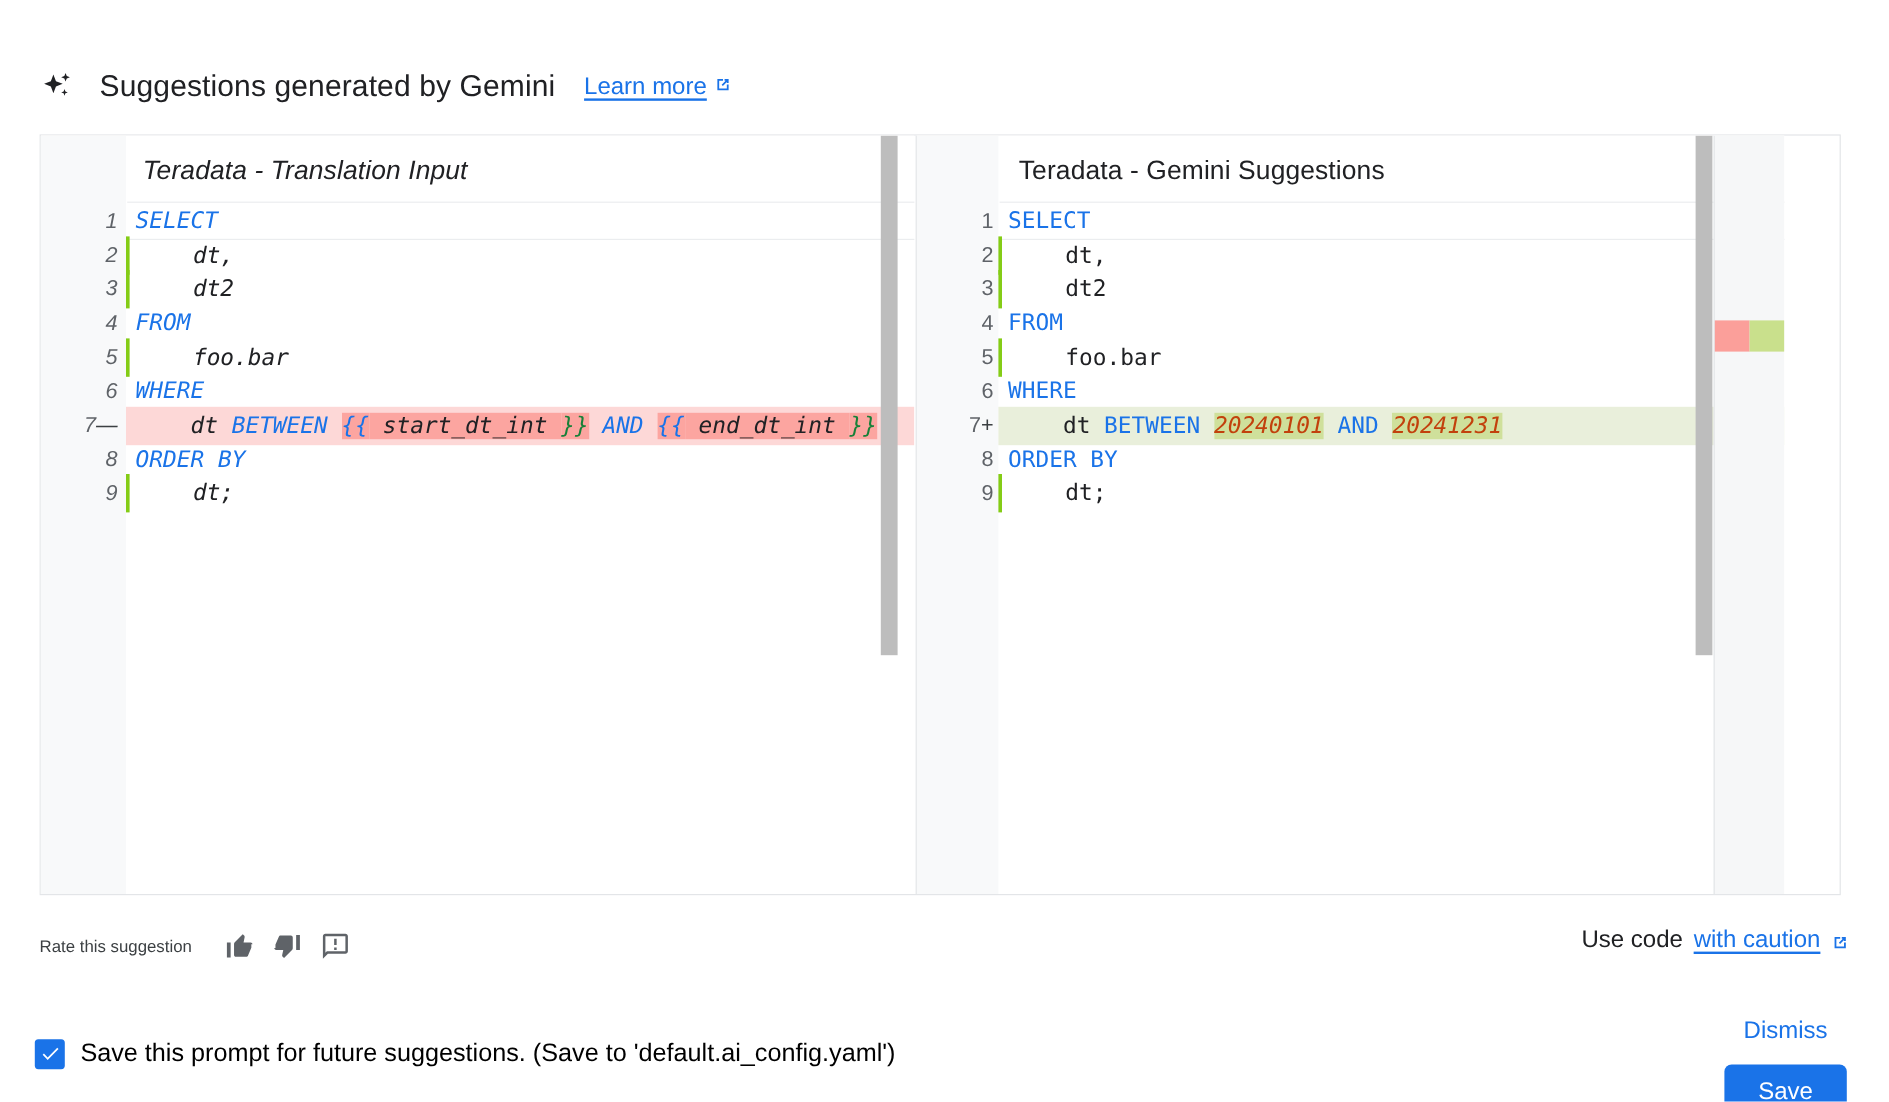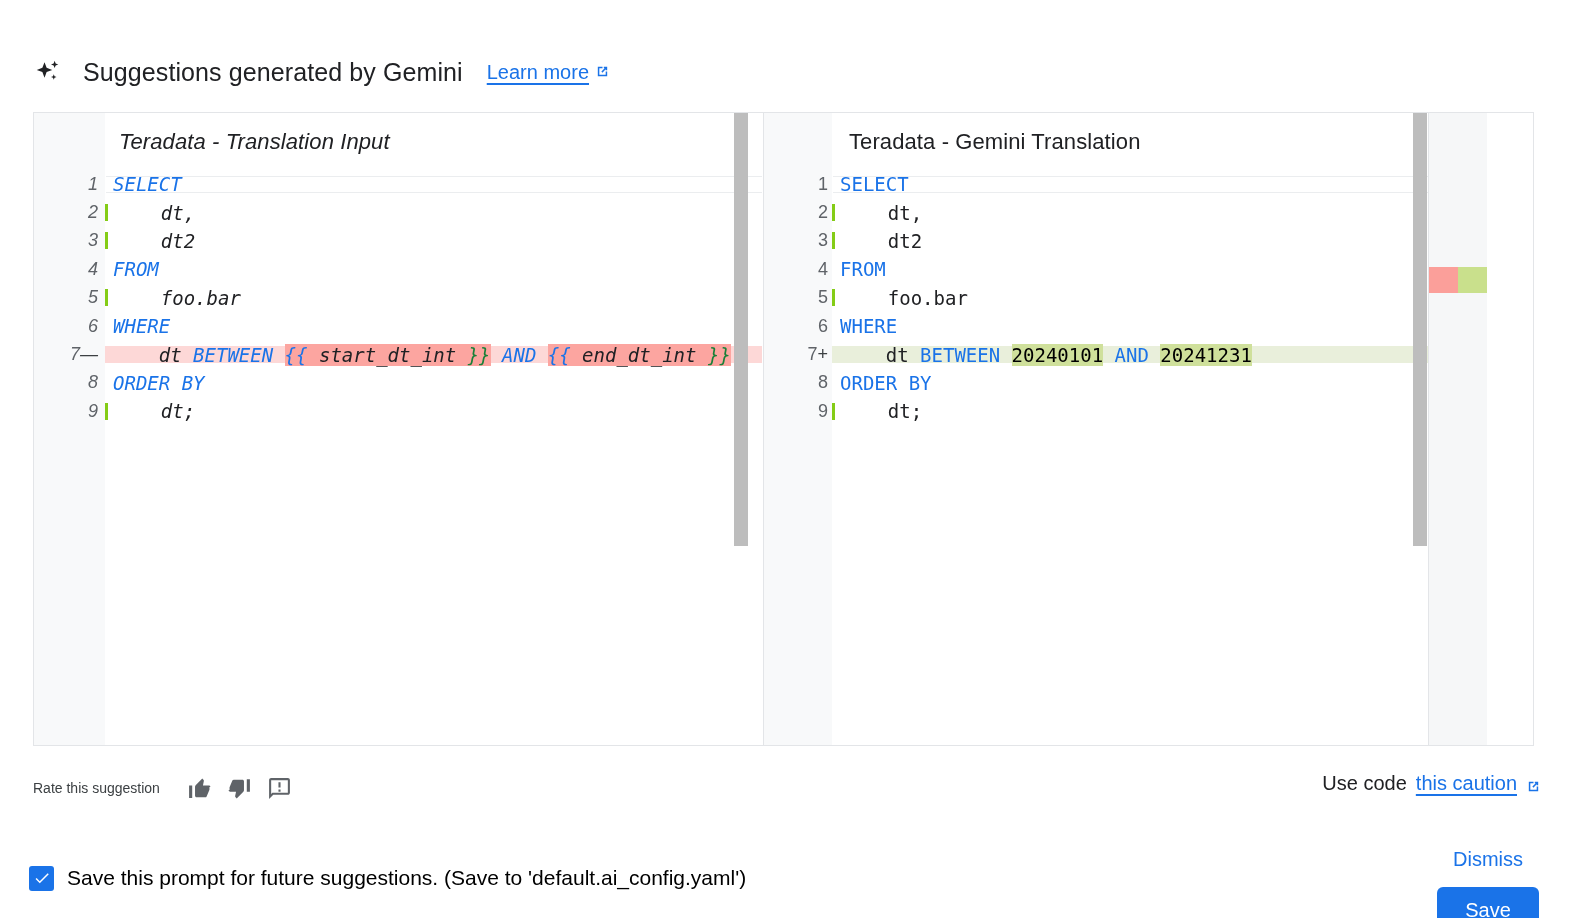--- a/index.html
+++ b/index.html
@@ -79,21 +79,21 @@
     text-align: right; padding-right: 7px;
     color: #5f6368; font-size: 18px;
     font-family: "Liberation Sans", sans-serif;
     position: relative; z-index: 2;
   }
   .pane-right .lnum { width: 68px; padding-right: 4px; }
   .lnum .sign { color: #3c4043; }
 
   .ltext {
     flex: 1 1 auto; position: relative;
-    padding-left: 7px; height: 17px;
+    padding-left: 7px; height: 32px;
     display: flex; align-items: center;
     border-left: 1px solid transparent;
   }
   .indent-guide .ltext { border-left: 3px solid #84cc16; }
 
   
   .crow.active .ltext::before {
     content: ""; position: absolute; left: 0; right: -400px; top: 0; bottom: 0;
     border-top: 1px solid #ebedef; border-bottom: 1px solid #ebedef;
     pointer-events: none;
@@ -103,21 +103,21 @@
   .crow.del .ltext { background: #fdd8d7; }
   .crow.ins .ltext { background: #e9efdb; }
   .crow.del .lnum { background: transparent; }
 
   
   .wdel { background: #fca5a0; }
   .wins { background: #cfe09b; }
 
   
   .kw  { color: #1a73e8; }
-  .num { color: #000000; }
+  .num { color: #c2410c; font-style: italic; }
   .txt { color: #202124; }
   .br1 { color: #1a73e8; }
   .br2 { color: #188038; }
 
   
   .vscroll {
     position: absolute; top: 0; width: 14px;
     background: #bdbdbd; border-radius: 0;
   }
   .vscroll-left  { right: 14px; top: 0; height: 433px; }
@@ -228,21 +228,21 @@
           <div class="crow"><span class="lnum">6</span><span class="ltext"><span class="kw">WHERE</span></span></div>
           <div class="crow del"><span class="lnum">7<span class="sign">—</span></span><span class="ltext"><span class="txt">    dt </span><span class="kw">BETWEEN</span><span class="txt"> </span><span class="br1 wdel">{{</span><span class="txt wdel"> start_dt_int </span><span class="br2 wdel">}}</span><span class="txt"> </span><span class="kw">AND</span><span class="txt"> </span><span class="br1 wdel">{{</span><span class="txt wdel"> end_dt_int </span><span class="br2 wdel">}}</span></span></div>
           <div class="crow"><span class="lnum">8</span><span class="ltext"><span class="kw">ORDER BY</span></span></div>
           <div class="crow indent-guide"><span class="lnum">9</span><span class="ltext"><span class="txt">    dt;</span></span></div>
         </div>
       <div class="vscroll vscroll-left"></div>
     </div>
 
     <div class="pane pane-right">
       <div class="pane-gutterbg"></div>
-      <div class="pane-title">Teradata - Gemini Translation</div>
+      <div class="pane-title">Teradata - Gemini Suggestions</div>
       <div class="code-area" id="right-code">
           <div class="crow active"><span class="lnum">1</span><span class="ltext"><span class="kw">SELECT</span></span></div>
           <div class="crow indent-guide"><span class="lnum">2</span><span class="ltext"><span class="txt">    dt,</span></span></div>
           <div class="crow indent-guide"><span class="lnum">3</span><span class="ltext"><span class="txt">    dt2</span></span></div>
           <div class="crow"><span class="lnum">4</span><span class="ltext"><span class="kw">FROM</span></span></div>
           <div class="crow indent-guide"><span class="lnum">5</span><span class="ltext"><span class="txt">    foo.bar</span></span></div>
           <div class="crow"><span class="lnum">6</span><span class="ltext"><span class="kw">WHERE</span></span></div>
           <div class="crow ins"><span class="lnum">7<span class="sign">+</span></span><span class="ltext"><span class="txt">    dt </span><span class="kw">BETWEEN</span><span class="txt"> </span><span class="num wins">20240101</span><span class="txt"> </span><span class="kw">AND</span><span class="txt"> </span><span class="num wins">20241231</span></span></div>
           <div class="crow"><span class="lnum">8</span><span class="ltext"><span class="kw">ORDER BY</span></span></div>
           <div class="crow indent-guide"><span class="lnum">9</span><span class="ltext"><span class="txt">    dt;</span></span></div>
@@ -269,21 +269,21 @@
     </span>
     <span class="icon-btn">
       <svg viewBox="0 0 24 24" aria-hidden="true">
           <path d="M20 2H4c-1.1 0-2 .9-2 2v18l4-4h14c1.1 0 2-.9 2-2V4c0-1.1-.9-2-2-2zm0 14H5.17L4 17.17V4h16v12zM11 6h2v5h-2V6zm0 7h2v2h-2v-2z"></path>
         </svg>
     </span>
   </div>
 
   <div class="use-code">
     <span>Use code</span>
-    <span class="uc-link">this caution</span>
+    <span class="uc-link">with caution</span>
     <span class="ext-icon">
       <svg viewBox="0 0 16 16" width="15" height="15" aria-hidden="true">
         <path d="M3 3 h5 v1.6 H4.6 v6.8 h6.8 V8 H13 v5 H3 Z" fill="#1a73e8"></path>
         <path d="M9.4 3 H13 v3.6 h-1.6 V5.7 L7.9 9.2 L6.8 8.1 l3.5-3.5 H9.4 Z" fill="#1a73e8"></path>
       </svg>
     </span>
   </div>
 
   <div class="bottom-bar">
     <div class="save-wrap">

